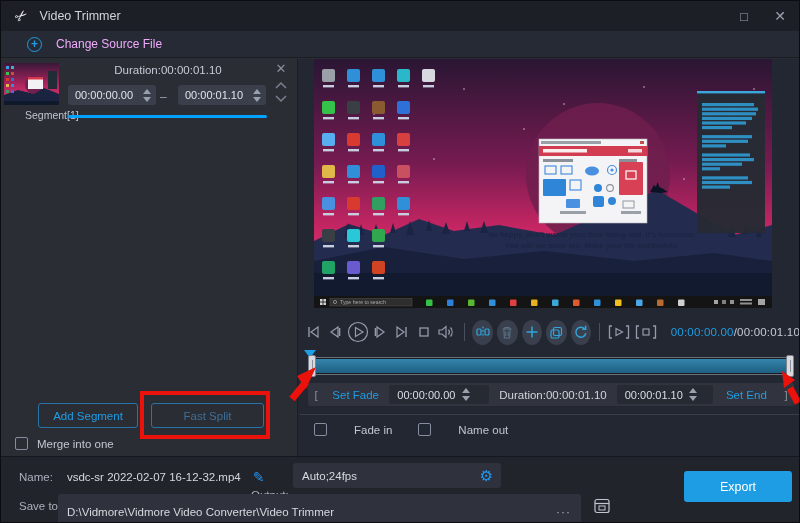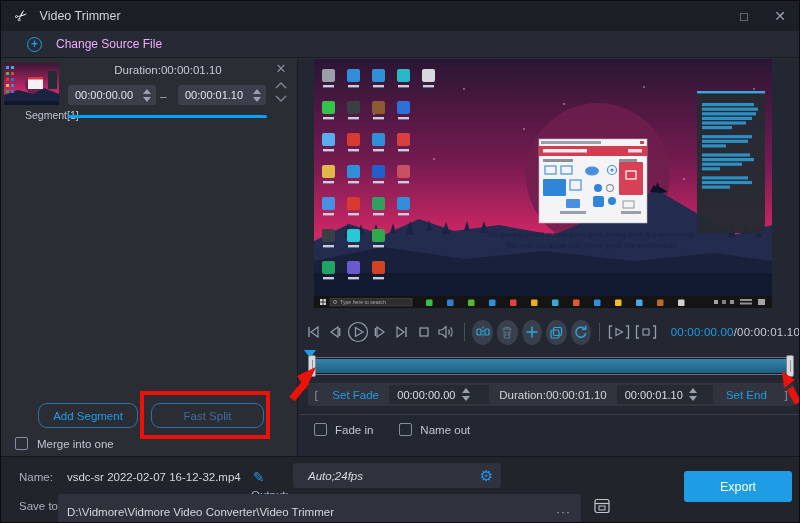--- a/index.html
+++ b/index.html
@@ -30,21 +30,21 @@
   .spin .val{color:#e0e3e9;font-size:11px;padding-left:7px;flex:1;}
   .spinarrows{width:16px;display:flex;flex-direction:column;align-items:center;gap:3px;padding-right:3px;}
   .tri-up{width:0;height:0;border-left:4px solid transparent;border-right:4px solid transparent;border-bottom:5px solid #9aa0ae;}
   .tri-dn{width:0;height:0;border-left:4px solid transparent;border-right:4px solid transparent;border-top:5px solid #9aa0ae;}
   .dash{position:absolute;left:159px;top:31px;color:#9aa0ae;font-size:12px;}
   .segx{position:absolute;left:271px;top:2px;color:#8a8f9c;font-size:13px;width:18px;text-align:center;}
   .chev{position:absolute;left:273px;width:14px;height:9px;}
   .progress{position:absolute;left:67px;top:56px;width:199px;height:3px;background:#00a2ff;border-radius:2px;}
 
   .btnrow{position:absolute;top:344px;left:0;width:296px;}
-  .obtn{position:absolute;height:25px;border:1px solid #2a72a8;border-radius:9px;background:transparent;font-size:11.5px;display:flex;align-items:center;justify-content:center;}
+  .obtn{position:absolute;height:25px;border:1px solid #2a72a8;border-radius:3px;background:transparent;font-size:11.5px;display:flex;align-items:center;justify-content:center;}
   .addseg{left:37px;width:100px;color:#1e9de4;}
   .fastsplit{left:150px;width:113px;color:#3d6f99;}
   .mergerow{position:absolute;left:14px;top:378px;display:flex;align-items:center;gap:9px;}
   .checkbox{width:13px;height:13px;border:1px solid #878da0;border-radius:2px;background:transparent;}
   .cblabel{color:#c2c6ce;font-size:11.5px;}
 
   
   .video{position:absolute;left:16px;top:0px;width:458px;height:249px;background:#000;}
 
   
@@ -66,30 +66,30 @@
   
   .setrow{position:absolute;left:10px;top:324px;width:486px;height:23px;background:#31343e;border-radius:2px;display:flex;align-items:center;font-size:11.5px;}
   .setrow .brk{width:16px;text-align:center;color:#8a8f9c;}
   .setlink{flex:1;text-align:center;color:#1e9de4;}
   .setspin{height:19px;background:#262a33;border-radius:2px;display:flex;align-items:center;margin:0 2px;}
   .setspin .val{color:#dcdfe5;font-size:11px;padding:0 4px 0 8px;}
   .durmid{color:#d0d3da;padding:0 8px;white-space:nowrap;}
   .srule{position:absolute;left:2px;top:355px;width:500px;height:1px;background:#3a3e48;}
 
   .faderow{position:absolute;left:16px;top:364px;display:flex;align-items:center;gap:26px;}
-  .fadeitem{display:flex;align-items:center;gap:8px;}
+  .fadeitem{display:flex;align-items:center;gap:27px;}
 
   
   .bottombar{position:absolute;left:0;top:455px;width:800px;height:68px;background:#22242c;border-top:1px solid #141620;}
   .lbl{color:#aab0bc;font-size:11.5px;}
   .val2{color:#d5d8de;font-size:11.5px;}
   .namerow{position:absolute;left:18px;top:12px;display:flex;align-items:center;}
   .pencil{color:#2196f3;font-size:14px;margin-left:12px;transform:rotate(0deg);}
   .outsel{position:absolute;left:292px;top:6px;width:208px;height:25px;background:#2f323c;border-radius:3px;display:flex;align-items:center;}
-  .outsel .val2{padding-left:15px;flex:1;font-style:italic;}
+  .outsel .val2{padding-left:9px;flex:1;}
   .gear{color:#2196f3;font-size:15px;padding-right:8px;}
   .exportbtn{position:absolute;left:683px;top:14px;width:108px;height:31px;background:#1e9de4;border-radius:3px;color:#fff;font-size:12.5px;display:flex;align-items:center;justify-content:center;}
   .saverow{position:absolute;left:18px;top:43px;display:flex;align-items:center;}
   .pathbox{position:absolute;left:57px;top:37px;width:523px;height:36px;background:#2f323c;border-radius:3px;display:flex;align-items:center;}
   .pathbox .val2{padding-left:9px;flex:1;font-size:11.5px;}
   .dots{color:#aab0bc;font-size:12px;letter-spacing:1px;padding:0 10px;}
   .folderbtn{position:absolute;left:588px;top:37px;width:26px;height:24px;display:flex;align-items:center;justify-content:center;}
 
   
   #anno{position:absolute;left:0;top:0;pointer-events:none;}

